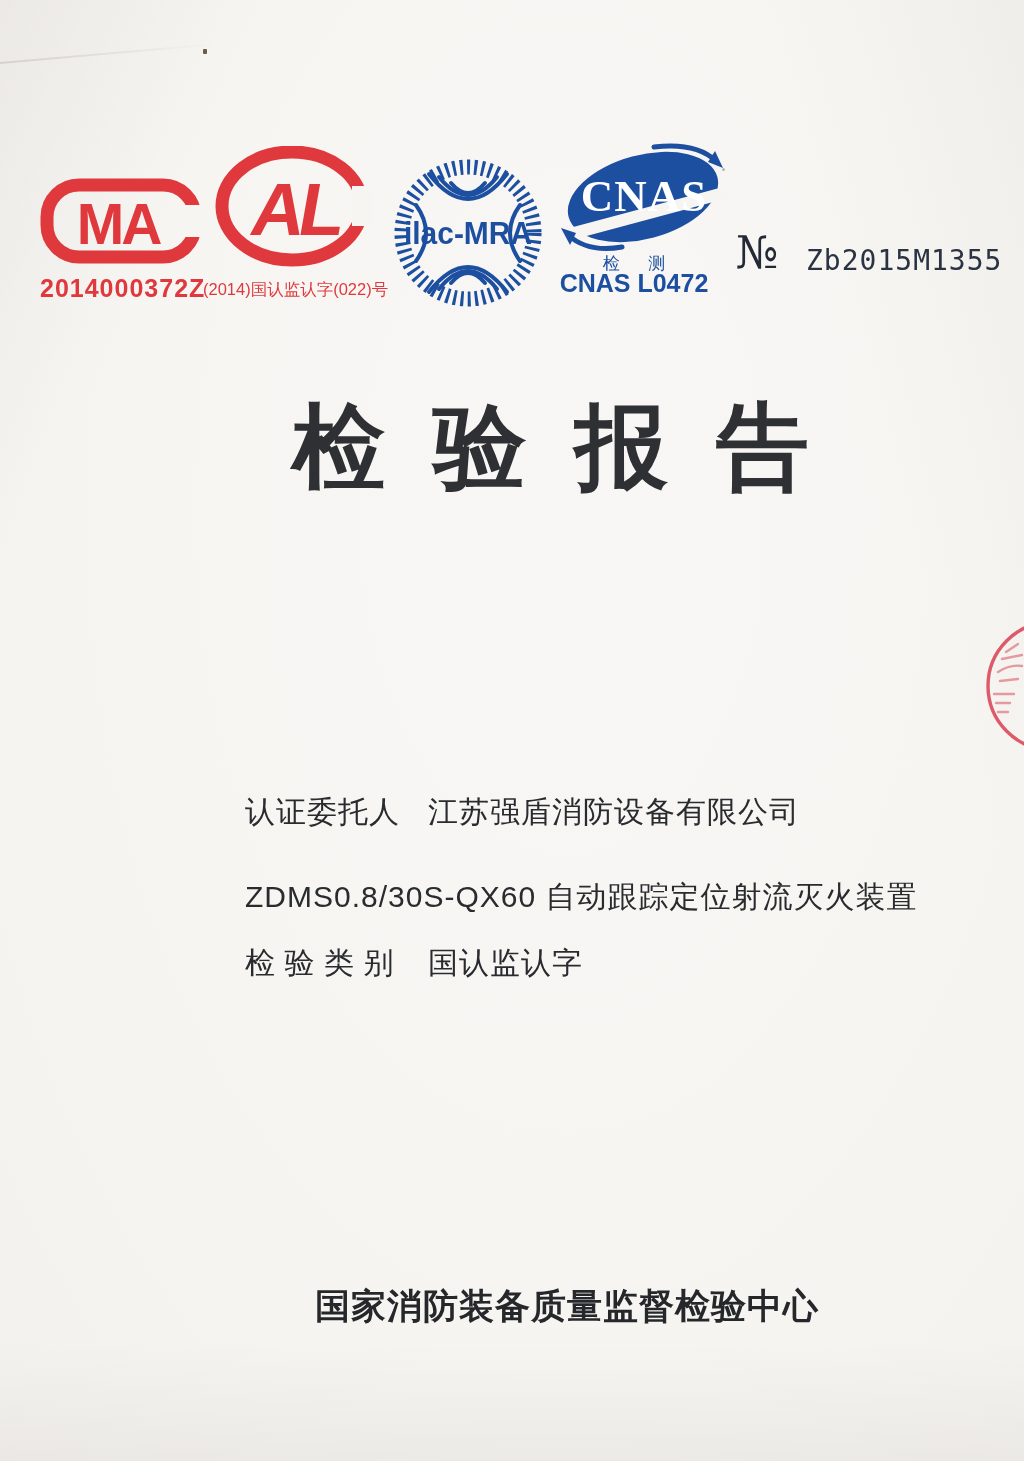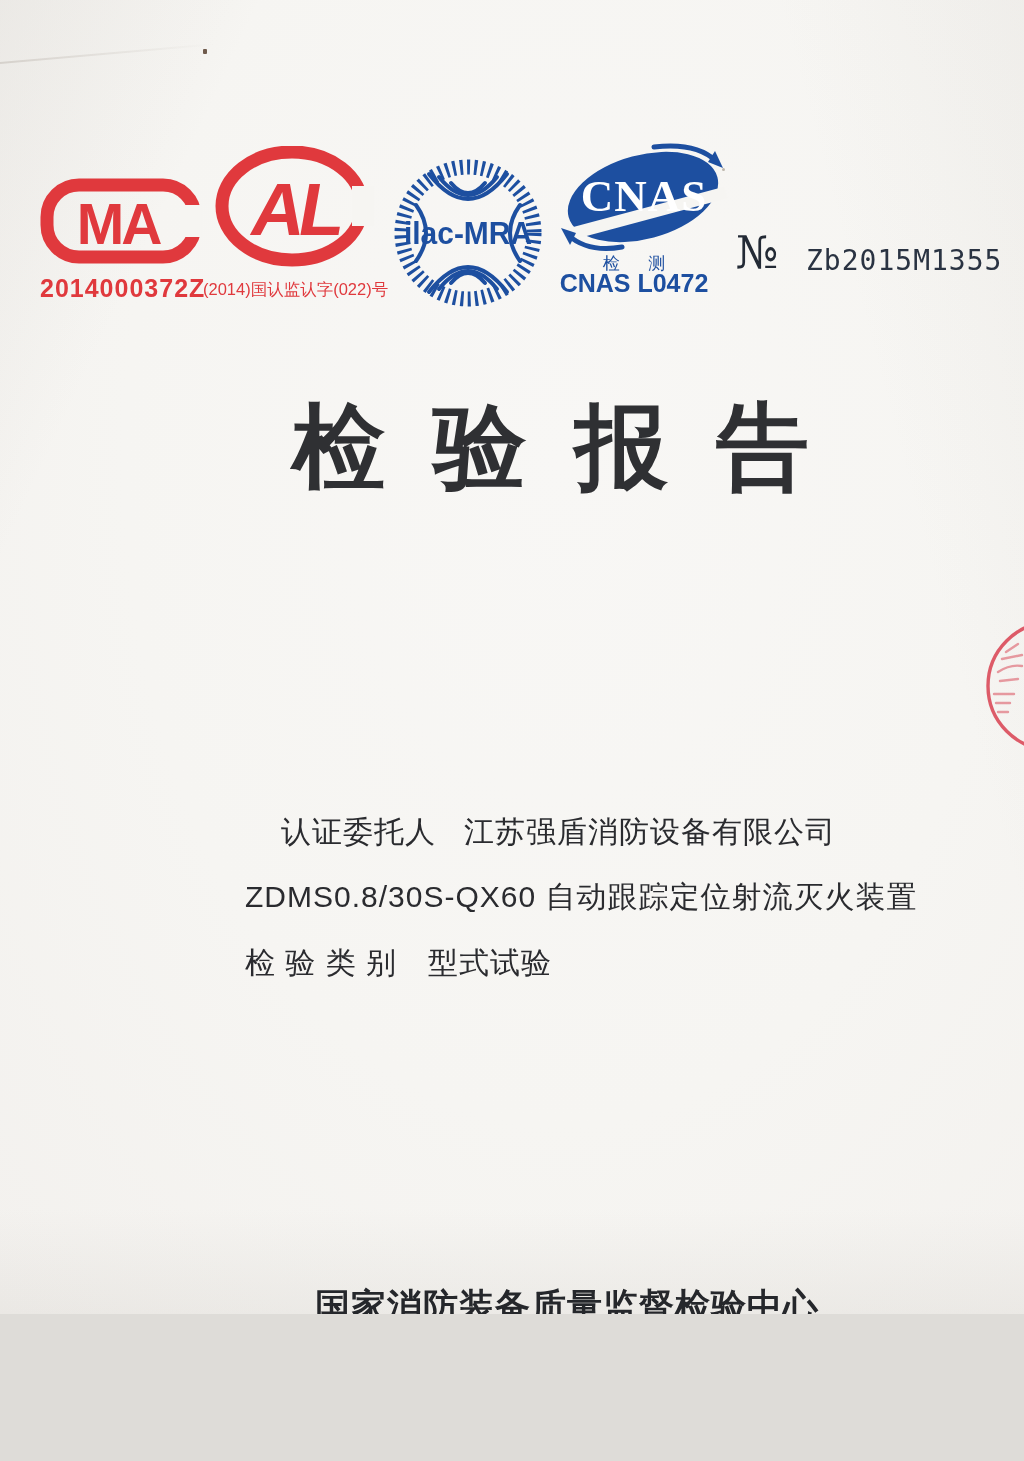--- a/index.html
+++ b/index.html
@@ -1,17 +1,17 @@
 <!DOCTYPE html>
 <html><head>
 <meta charset="utf-8">
 <style>
   html,body{margin:0;padding:0;background:#dedcd8;}
   .page{
-    position:relative;width:1024px;height:1314px;overflow:hidden;
+    position:relative;width:1024px;height:1461px;overflow:hidden;
     background:
       radial-gradient(ellipse at 55% 35%, #f8f7f5 0%, #f6f5f2 55%, #f3f1ee 100%);
     font-family:"Liberation Sans", sans-serif;
   }
   .page::before{
     content:"";position:absolute;inset:0;pointer-events:none;
     background:
       linear-gradient(115deg, rgba(188,183,176,.16), transparent 16%),
       linear-gradient(255deg, rgba(188,183,176,.10), transparent 18%),
       linear-gradient(180deg, transparent 92%, rgba(184,179,171,.15));
@@ -45,23 +45,23 @@
   
   .title{position:absolute;left:271px;top:396px;white-space:nowrap;
     font-size:93px;font-weight:bold;color:#2f3033;letter-spacing:0.52em;line-height:1.1;margin-left:21px;}
 
   
   .stamp{position:absolute;left:976px;top:606px;}
 
   
   .field-row{position:absolute;left:245px;display:flex;align-items:baseline;
     font-size:30px;color:#2a2b2f;letter-spacing:1px;white-space:nowrap;}
-  .field-row.f1{top:812px;margin-left:36px;}
+  .field-row.f1{top:792px;}
   .field-row.f2{top:877px;}
-  .field-row.f3{top:943px;}
+  .field-row.f3{top:943px;font-family:Liberation Serif, serif;}
   .field-label{width:183px;flex:0 0 183px;}
   .field-value{}
 
   
   .footer{position:absolute;left:0;top:1283px;width:1024px;text-align:center;text-indent:46px;
     font-size:35px;font-weight:bold;color:#25272b;letter-spacing:1px;margin-left:32px;}
 </style>
 </head>
 <body>
 
@@ -145,18 +145,18 @@
 
   <div class="field-row f1">
     <span class="field-label">认证委托人</span>
     <span class="field-value">江苏强盾消防设备有限公司</span>
   </div>
   <div class="field-row f2">
     <span class="field-value">ZDMS0.8/30S-QX60 自动跟踪定位射流灭火装置</span>
   </div>
   <div class="field-row f3">
     <span class="field-label">检 验 类 别</span>
-    <span class="field-value">型式试验</span>
+    <span class="field-value">国认监认字</span>
   </div>
 
   <div class="footer">国家消防装备质量监督检验中心</div>
 
 </div>
 
 </body></html>

